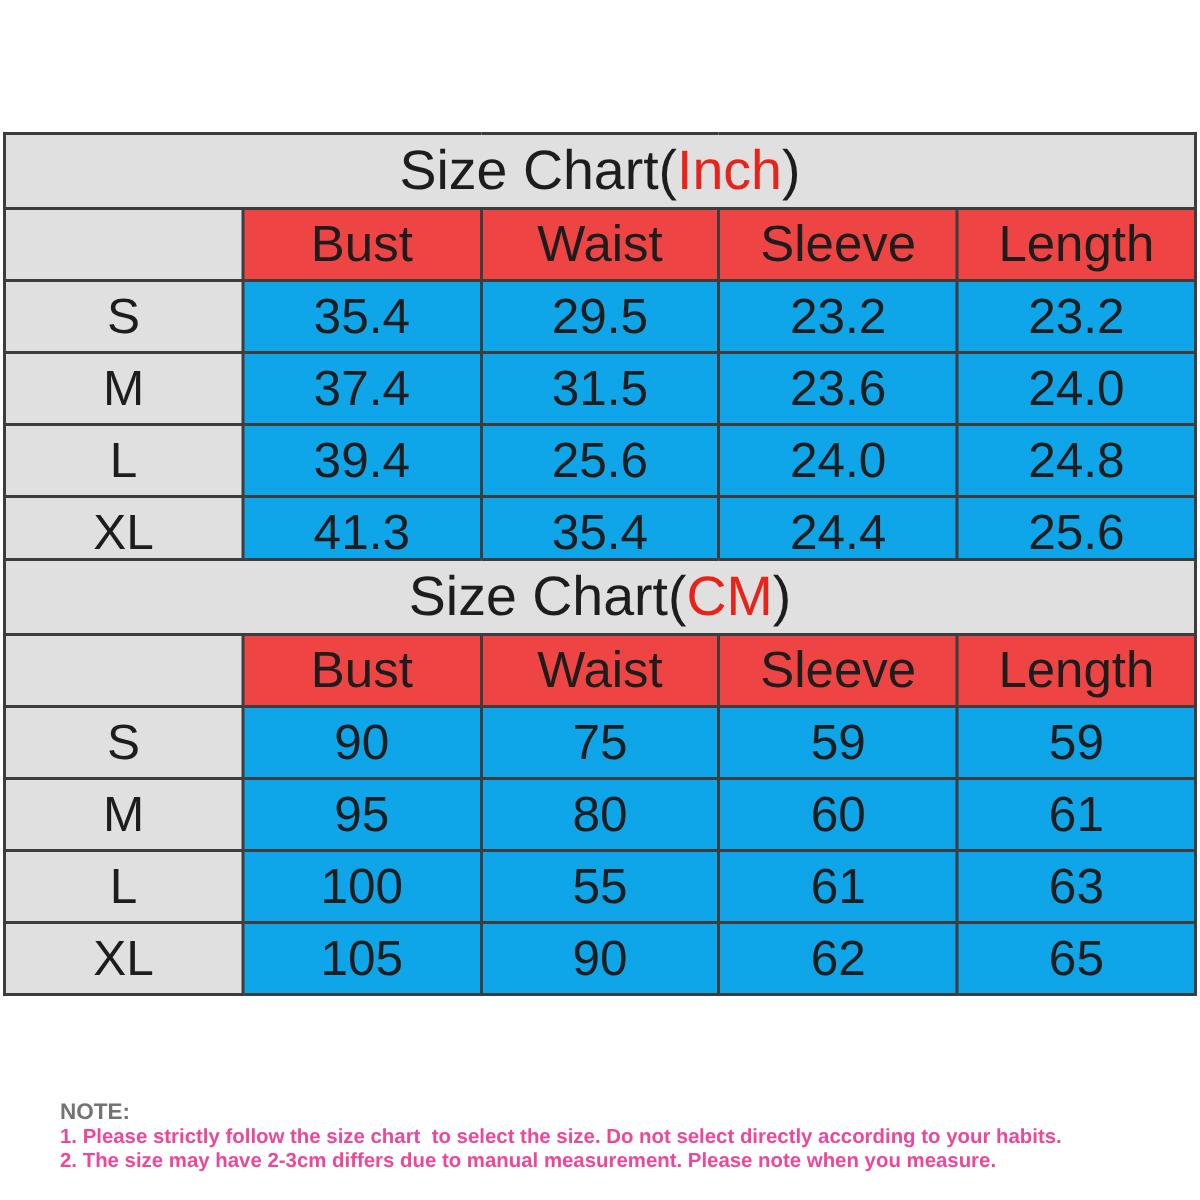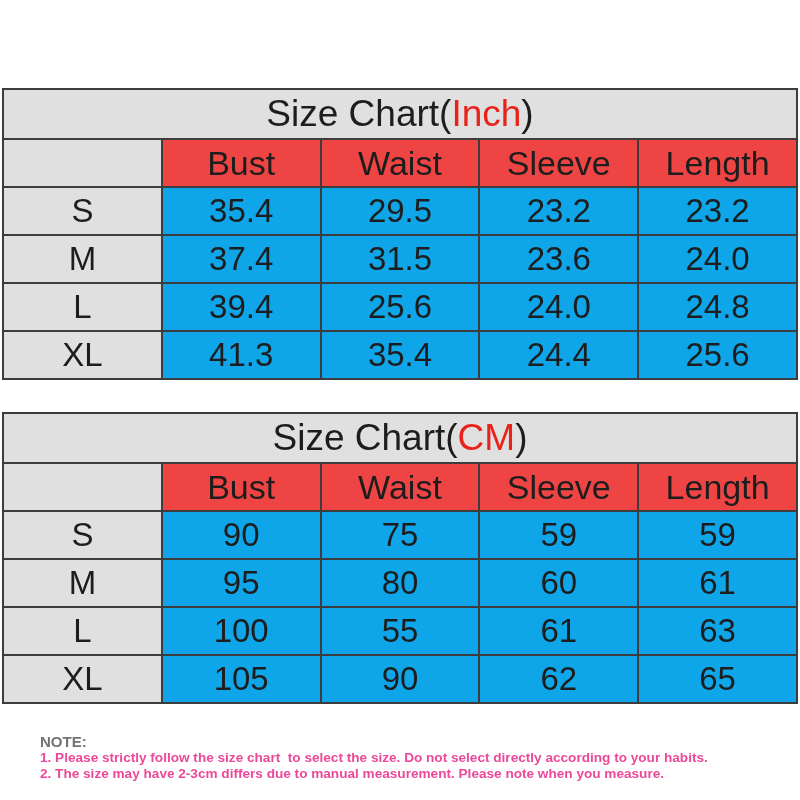--- a/index.html
+++ b/index.html
@@ -19,21 +19,21 @@
   }
   .size-table {
     position: absolute;
     left: 2px;
     width: 796px;
     border-collapse: collapse;
     table-layout: fixed;
     color: #1d1d1d;
   }
   .size-table.inch { top: 48px; margin-top: 40px; }
-  .size-table.cm   { top: 412px; }
+  .size-table.cm   { top: 372px; }
   .size-table td {
     border: 2px solid #3d3d3d;
     text-align: center;
     vertical-align: middle;
     background: #0ea5e9;
     font-size: 33px;
     font-weight: 300;
     height: 46px;
     padding: 0;
     letter-spacing: 0px;

